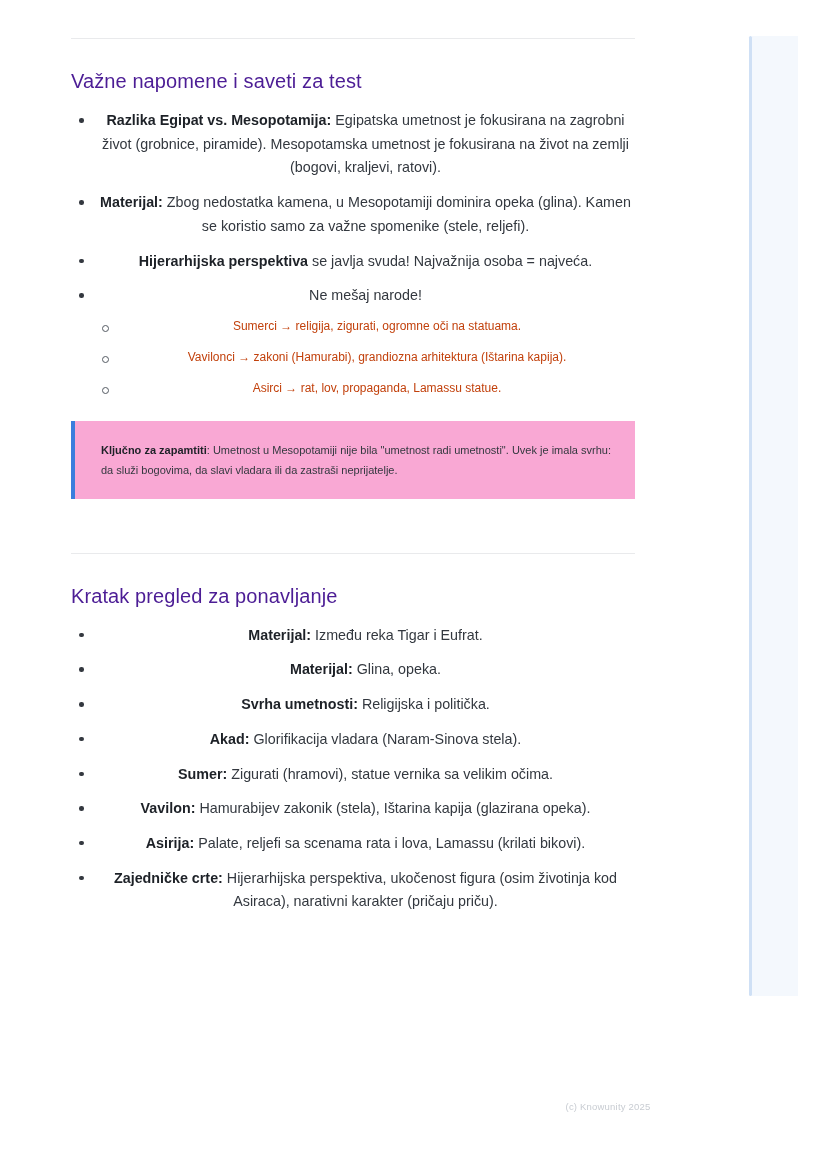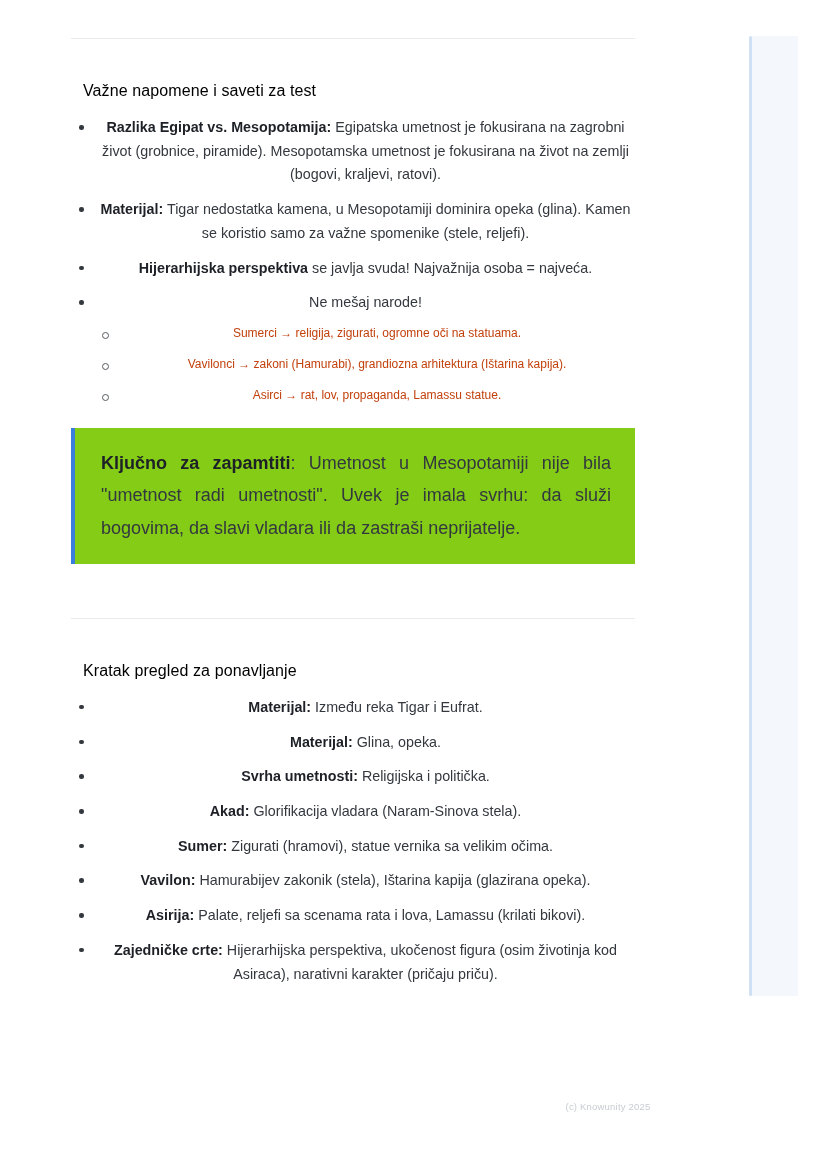--- a/index.html
+++ b/index.html
@@ -31,24 +31,24 @@
   .divider {
     height: 1px;
     background: #e9eaec;
     width: 100%;
   }
 
   .divider.top { margin-top: 38px; }
   .divider.mid { margin-top: 26px; }
 
   .section-heading {
-    font-size: 16px;
+    font-size: 20px;
     font-weight: 400;
-    color: #000000;
-    margin: 12px;
+    color: #4c1d95;
+    margin: 0;
     padding-top: 31px;
     letter-spacing: 0.1px;
   }
 
   ul.bullets {
     list-style: none;
     margin: 0;
     padding: 0;
     margin-top: 16px;
   }
@@ -101,24 +101,24 @@
     height: 5px;
     border-radius: 50%;
     border: 1px solid #555b63;
     background: transparent;
   }
 
   b, .bold { font-weight: 700; color: #1d2127; }
 
   .callout {
     margin-top: 22px;
-    background: #84cc16;
+    background: #f9a8d4;
     border-left: 4px solid #3b7ddd;
     padding: 19px 24px 19px 26px;
-    font-size: 18px;
+    font-size: 11px;
     line-height: 1.82;
     color: #33383f;
     text-align: justify;
   }
 
   .gap-after-callout { height: 28px; }
 
   .scroll-panel {
     position: absolute;
     left: 752px;
@@ -162,21 +162,21 @@
 
     <div class="divider top"></div>
 
     <h2 class="section-heading">Važne napomene i saveti za test</h2>
 
     <ul class="bullets">
       <li>
         <span class="bold">Razlika Egipat vs. Mesopotamija:</span><span> Egipatska umetnost je fokusirana na zagrobni život (grobnice, piramide). Mesopotamska umetnost je fokusirana na život na zemlji (bogovi, kraljevi, ratovi).</span>
       </li>
       <li>
-        <span class="bold">Materijal:</span><span> Tigar nedostatka kamena, u Mesopotamiji dominira opeka (glina). Kamen se koristio samo za važne spomenike (stele, reljefi).</span>
+        <span class="bold">Materijal:</span><span> Zbog nedostatka kamena, u Mesopotamiji dominira opeka (glina). Kamen se koristio samo za važne spomenike (stele, reljefi).</span>
       </li>
       <li>
         <span class="bold">Hijerarhijska perspektiva</span><span> se javlja svuda! Najvažnija osoba = najveća.</span>
       </li>
       <li class="nomark">
         <span>Ne mešaj narode!</span>
         <ul class="subbullets">
           <li>Sumerci → religija, zigurati, ogromne oči na statuama.</li>
           <li>Vavilonci → zakoni (Hamurabi), grandiozna arhitektura (Ištarina kapija).</li>
           <li>Asirci → rat, lov, propaganda, Lamassu statue.</li>

